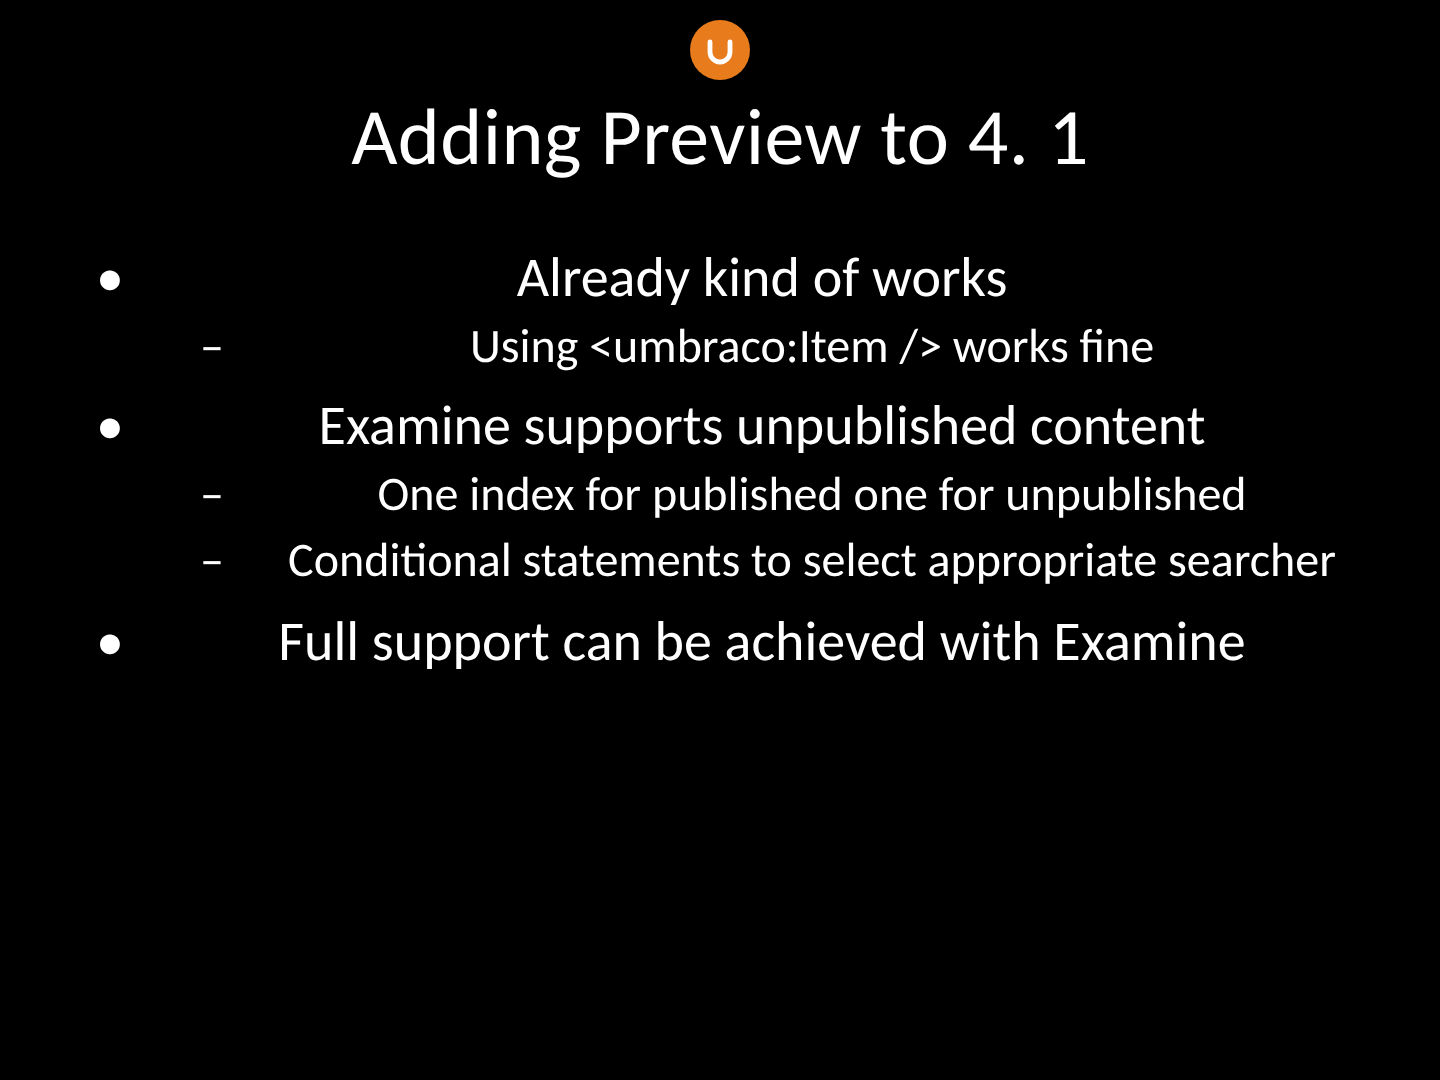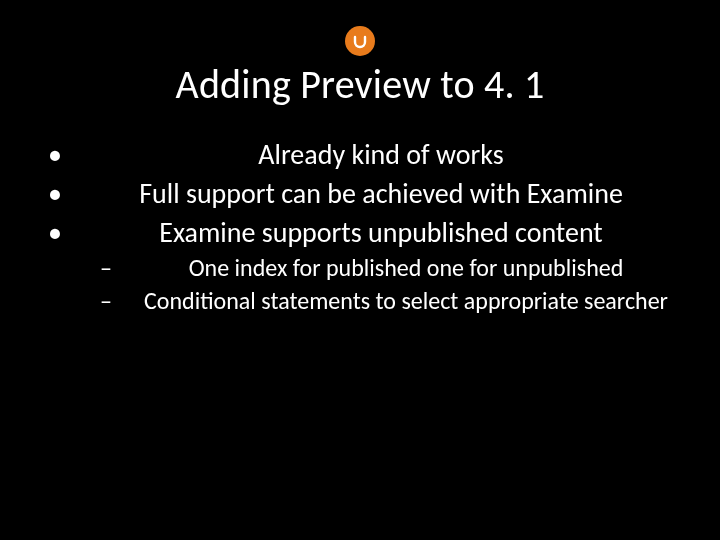--- a/index.html
+++ b/index.html
@@ -10,21 +10,21 @@
     background: #000;
     color: #fff;
     font-family: Calibri, "Segoe UI", Arial, sans-serif;
     overflow: hidden;
   }
   .slide {
     width: 720px;
     height: 540px;
     position: relative;
     box-sizing: border-box;
-    padding: 16px 30px;
+    padding: 0 30px;
   }
   .logo-wrap {
     width: 100%;
     display: flex;
     justify-content: center;
     padding-top: 10px;
   }
   .logo {
     width: 30px;
     height: 30px;
@@ -94,30 +94,35 @@
         <path d="M4 5 v5 a5 5 0 0 0 10 0 v-5" stroke="#ffffff" stroke-width="2.4" fill="none" stroke-linecap="round"></path>
       </svg>
     </div>
   </div>
 
   <h1 class="title">Adding Preview to 4. 1</h1>
 
   <ul class="level1">
     <li>
       <span>Already kind of works</span>
-    </li>
-    <li>
-      <span>Full support can be achieved with Examine</span>
+      <ul class="level2">
+        <li>
+          <span>Using &lt;umbraco:Item /&gt; works fine</span>
+        </li>
+      </ul>
     </li>
     <li>
       <span>Examine supports unpublished content</span>
       <ul class="level2">
         <li>
           <span>One index for published one for unpublished</span>
         </li>
         <li>
           <span>Conditional statements to select appropriate searcher</span>
         </li>
       </ul>
     </li>
+    <li>
+      <span>Full support can be achieved with Examine</span>
+    </li>
   </ul>
 
 </div>
 
 </body></html>

